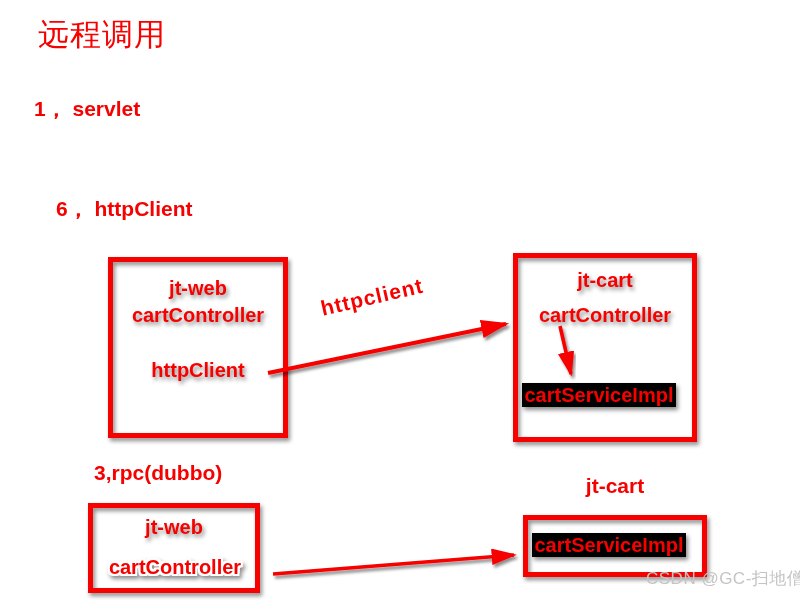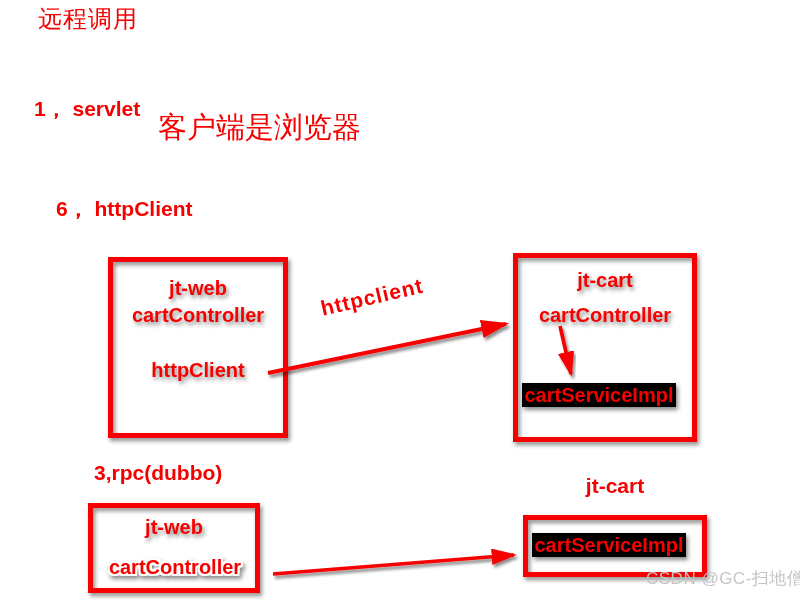--- a/index.html
+++ b/index.html
@@ -20,21 +20,21 @@
     background: var(--bg);
     color: var(--red);
   }
   .abs { position: absolute; line-height: 1.1; white-space: nowrap; }
   .serif {
     font-family: "Liberation Serif", "DejaVu Serif", serif;
   }
   .bold { font-weight: bold; }
   .red { color: var(--red); }
 
-  .title-cn { left: 38px; top: 6px; font-size: 24px; letter-spacing: 1px; }
+  .title-cn { left: 38px; top: 18px; font-size: 31px; letter-spacing: 1px; }
   .s1-label { left: 34px; top: 56px; font-size: 21px; margin-top: 41px; }
   .s1-code  { left: 147px; top: 92px; font-size: 22px; }
   .s1-note  { left: 158px; top: 112px; font-size: 29px; }
   .s2-label { left: 56px; top: 197px; font-size: 21px; }
   .s3-label { left: 94px; top: 461px; font-size: 21px; }
 
   .dbox {
     position: absolute;
     border: 5px solid var(--red);
     background: transparent;
@@ -107,21 +107,20 @@
     margin-left: 24px;
   }
 </style>
 </head>
 <body>
 
 <div id="stage">
 
   <div class="abs serif red title-cn">远程调用</div>
   <div class="abs red bold s1-label">1， servlet</div>
-  <div class="abs serif red s1-note">客户端是浏览器</div>
   <div class="abs red bold s2-label">6， httpClient</div>
   <div class="abs red bold s3-label">3,rpc(dubbo)</div>
 
   <div class="dbox box-a">
     <div class="boxtext a-jtweb">jt-web</div>
     <div class="boxtext a-ctrl">cartController</div>
     <div class="boxtext a-svc">httpClient</div>
   </div>
 
   <div class="dbox box-b">

